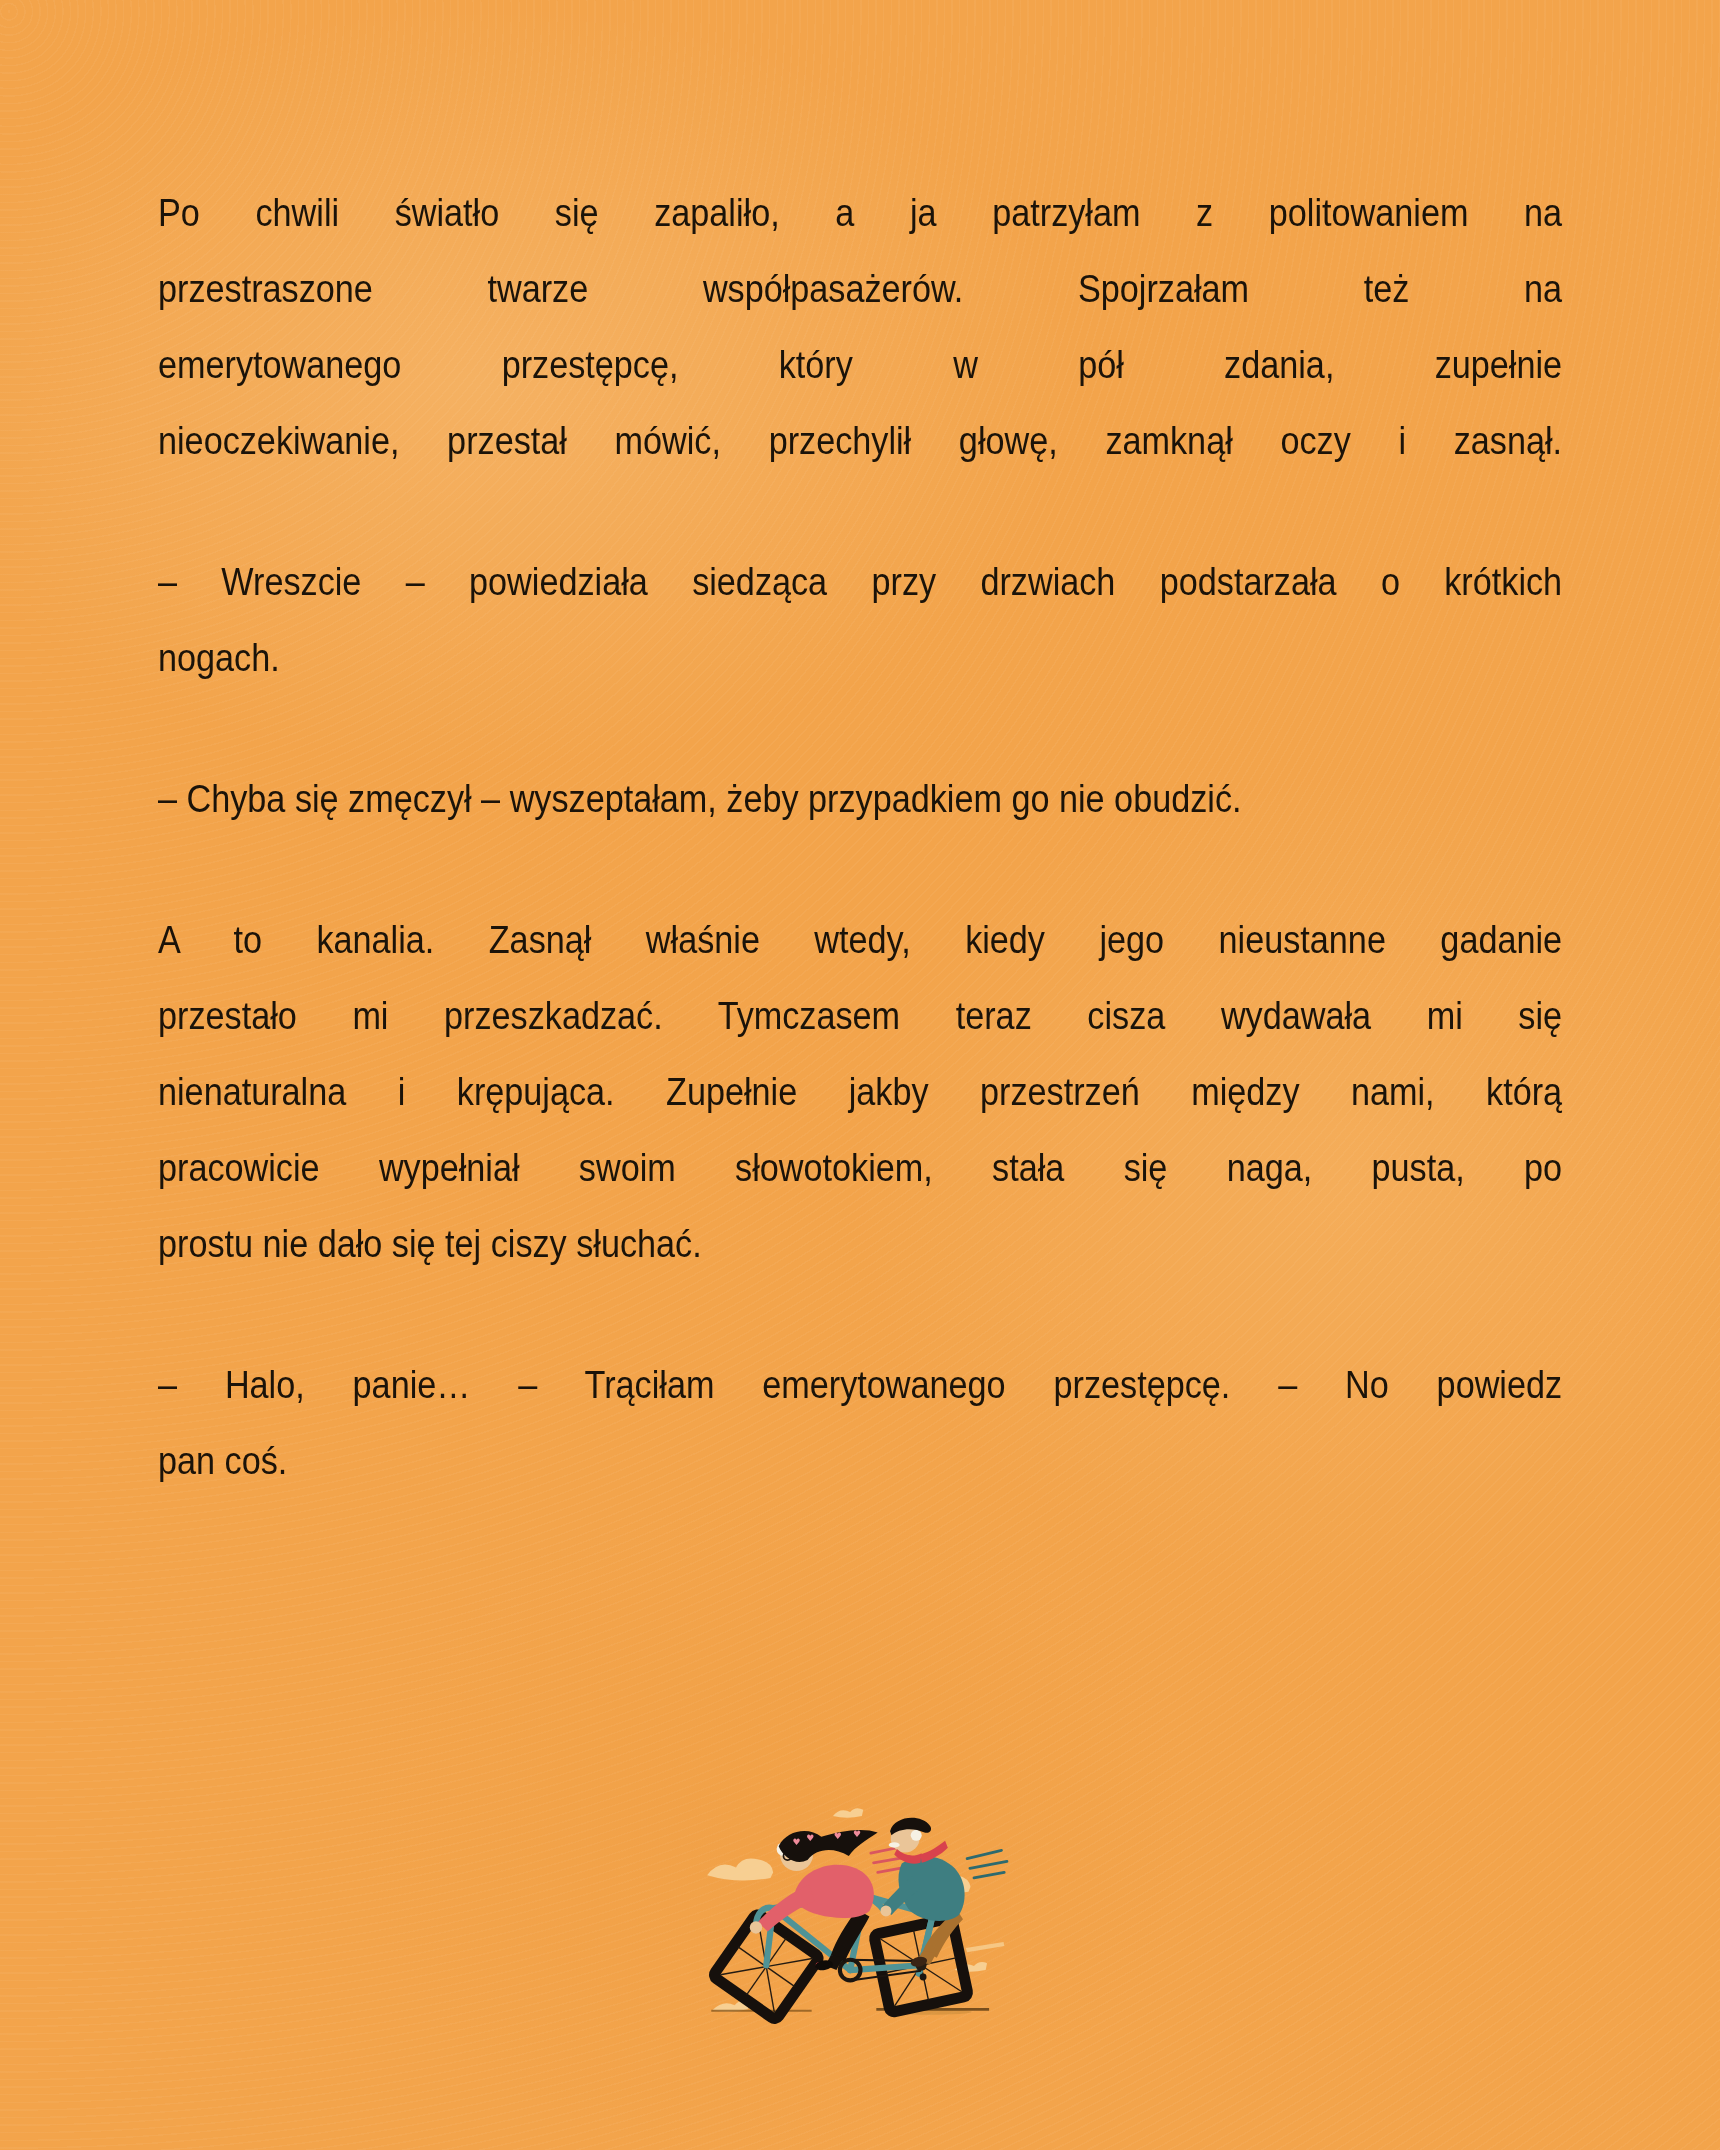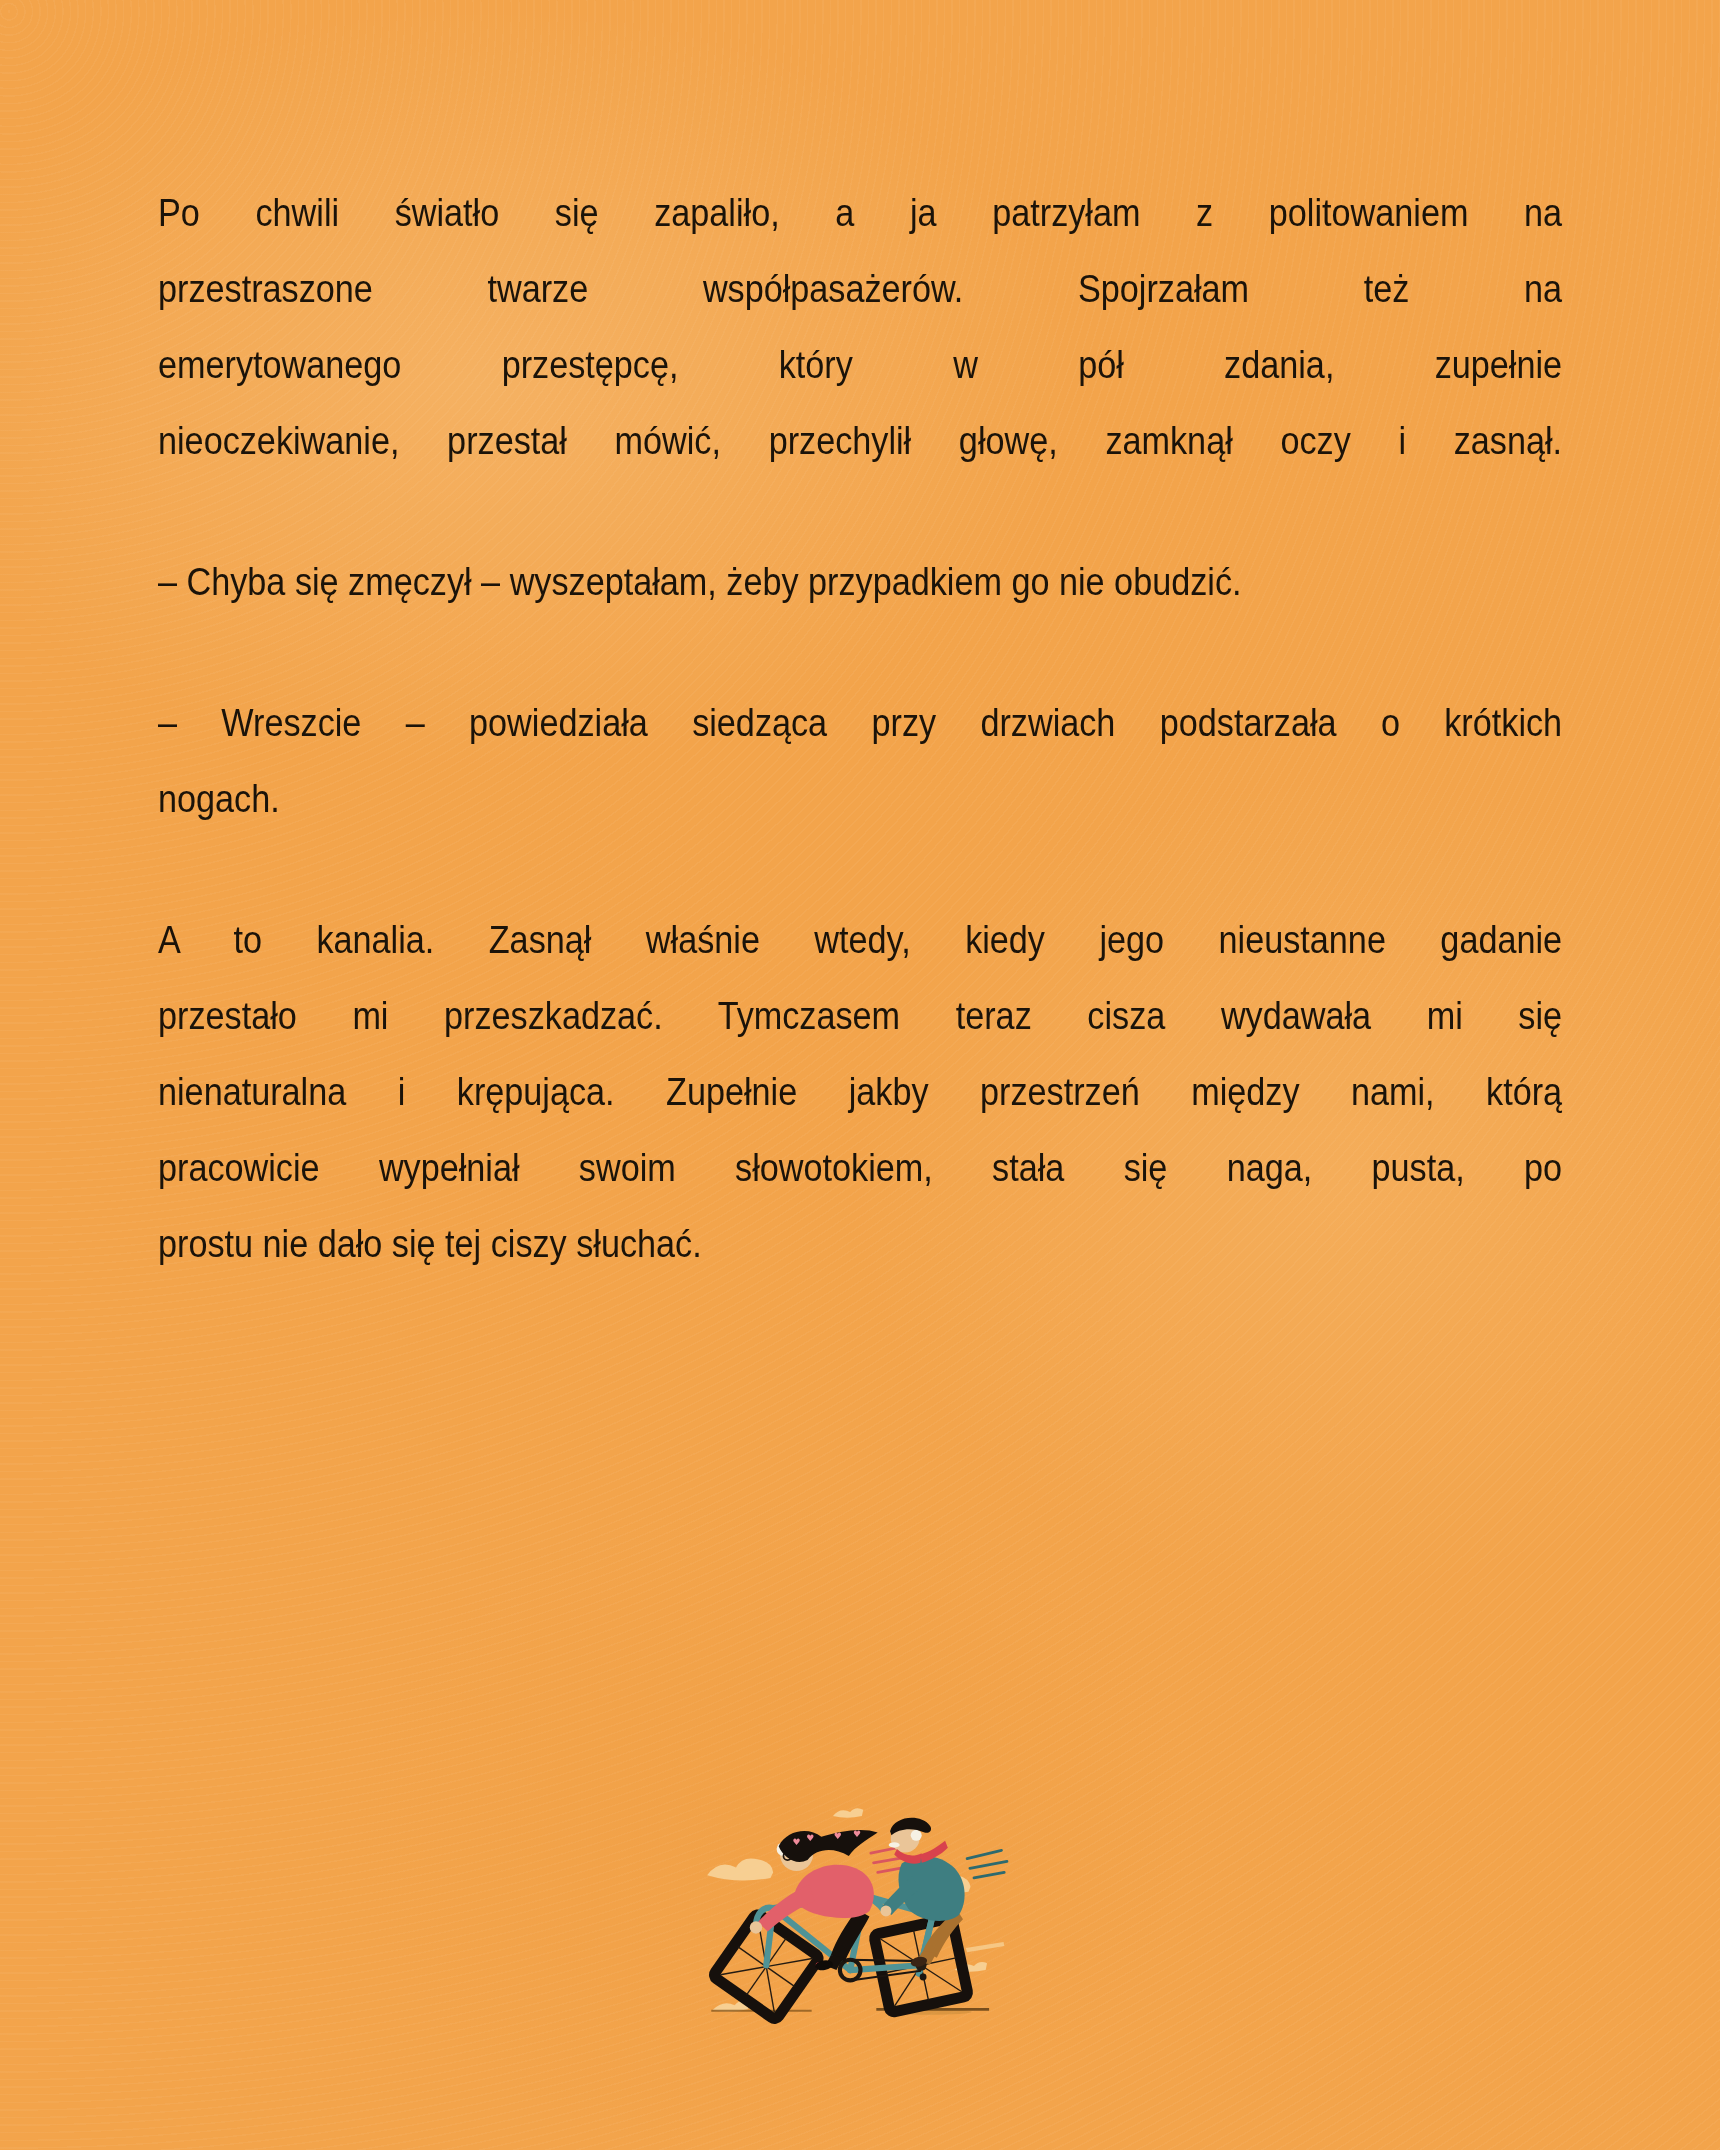--- a/index.html
+++ b/index.html
@@ -57,37 +57,41 @@
   <main class="text-block">
 
     <p class="para">
       <span class="line j">Po chwili światło się zapaliło, a ja patrzyłam z politowaniem na</span>
       <span class="line j">przestraszone twarze współpasażerów. Spojrzałam też na</span>
       <span class="line j">emerytowanego przestępcę, który w pół zdania, zupełnie</span>
       <span class="line j">nieoczekiwanie, przestał mówić, przechylił głowę, zamknął oczy i zasnął.</span>
     </p>
 
     <p class="para">
-      <span class="line last">– Chyba się zmęczył – wyszeptałam, żeby przypadkiem go nie obudzić.</span>
-    </p>
-
-    <p class="para">
       <span class="line j">– Wreszcie – powiedziała siedząca przy drzwiach podstarzała o krótkich</span>
       <span class="line last">nogach.</span>
+    </p>
+
+    <p class="para">
+      <span class="line last">– Chyba się zmęczył – wyszeptałam, żeby przypadkiem go nie obudzić.</span>
     </p>
 
 
     <p class="para">
       <span class="line j">A to kanalia. Zasnął właśnie wtedy, kiedy jego nieustanne gadanie</span>
       <span class="line j">przestało mi przeszkadzać. Tymczasem teraz cisza wydawała mi się</span>
       <span class="line j">nienaturalna i krępująca. Zupełnie jakby przestrzeń między nami, którą</span>
       <span class="line j">pracowicie wypełniał swoim słowotokiem, stała się naga, pusta, po</span>
       <span class="line last">prostu nie dało się tej ciszy słuchać.</span>
     </p>
 
+    <p class="para">
+      <span class="line j">– Halo, panie… – Trąciłam emerytowanego przestępcę. – No powiedz</span>
+      <span class="line last">pan coś.</span>
+    </p>
 
 
   </main>
 
   <figure class="illustration">
     <svg viewBox="0 0 490 330" xmlns="http://www.w3.org/2000/svg" aria-hidden="true">
 
       <g fill="#f8d49b" opacity="0.9">
         <path d="M22,102 q18,-24 42,-11 q9,-17 31,-12 q21,3 23,19 l-4,8 q-48,9 -92,-4 z"></path>
         <path d="M322,120 q15,-19 35,-9 q10,-15 29,-9 q17,4 19,17 l-3,7 q-42,7 -80,-6 z"></path>

